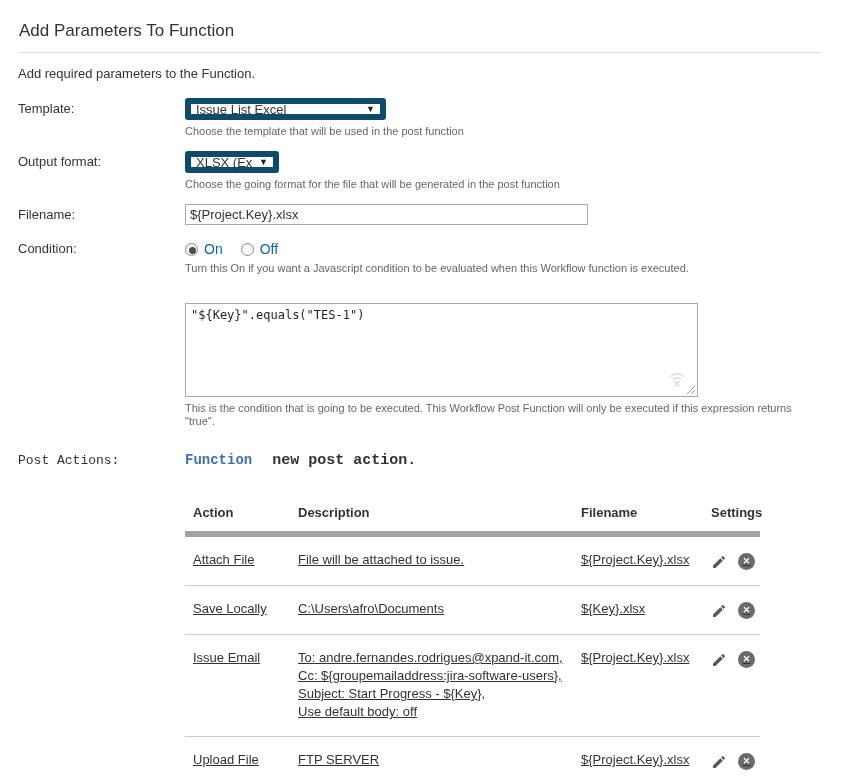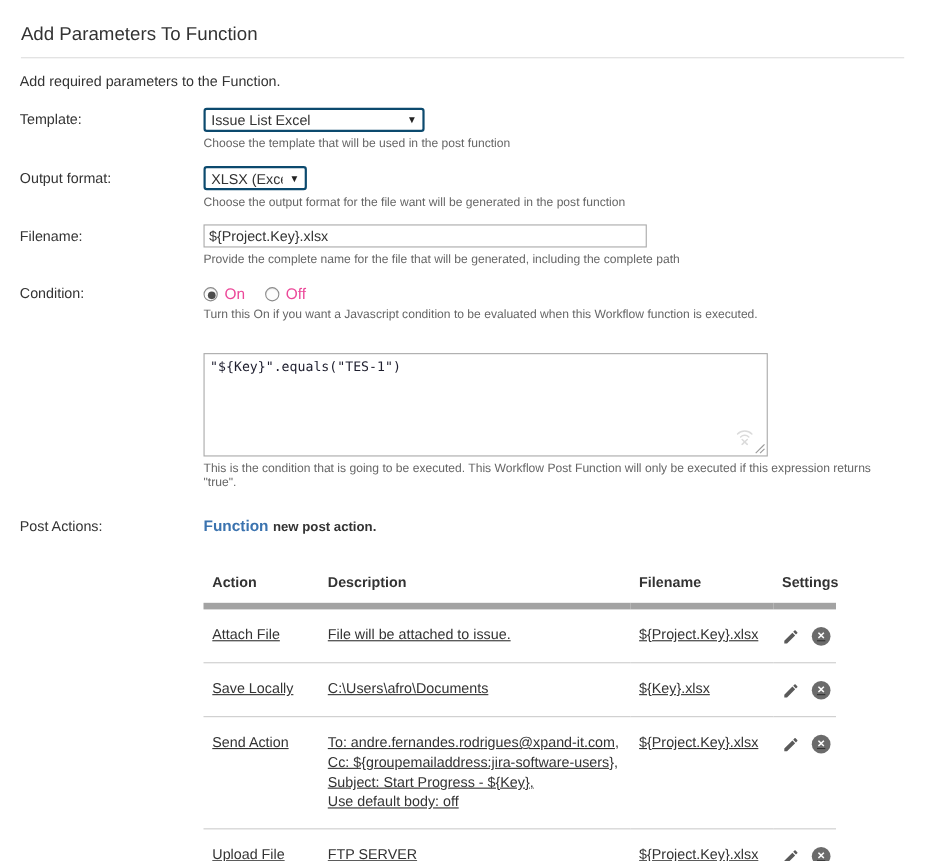--- a/index.html
+++ b/index.html
@@ -20,21 +20,21 @@
   .form-row { display:flex; margin-bottom:13px; }
   .row-label {
     width:162px; flex-shrink:0; text-align:left; padding-top:3px;
     color:#333; font-size:13px;
   }
   .row-field { margin-left:5px; }
 
   
   .select {
     display:inline-flex; align-items:center; justify-content:space-between;
-    height:22px; border:2px solid #0c4a6e; border-radius:3px; background:#fff;
+    height:22px; border:6px solid #0c4a6e; border-radius:3px; background:#fff;
     padding:0 5px 0 5px; cursor:default; user-select:none;
   }
   .select-lg { width:201px; }
   .select-sm { width:94px; }
   .select-value { font-size:13px; color:#333; white-space:nowrap; overflow:hidden; }
   .select-arrow { font-size:9px; color:#222; margin-left:6px; }
   .select-arrow::before { content:"▼"; }
 
   .help { font-size:11px; color:var(--help); margin-top:5px; line-height:13px; }
 
@@ -49,37 +49,37 @@
   .radio-option { display:inline-flex; align-items:center; margin-right:18px; cursor:default; }
   .radio-circle {
     width:13px; height:13px; border-radius:50%;
     border:1px solid #8a8a8a; background:#fdfdfd; position:relative; display:inline-block;
     box-shadow:inset 0 1px 1px rgba(0,0,0,.08);
   }
   .radio-circle.checked::after {
     content:""; position:absolute; left:3px; top:3px; width:7px; height:7px;
     border-radius:50%; background:#4d4d4d;
   }
-  .radio-label { margin-left:6px; font-size:14px; color:#ec4899; }
+  .radio-label { margin-left:6px; font-size:14px; color:#0369a1; }
 
   
   .textarea-wrap { position:relative; width:513px; }
   textarea.code-area {
     width:513px; height:94px; border:1px solid #a9a9a9; resize:none;
     font-family:"DejaVu Sans Mono", monospace; font-size:12px; color:#1e1e2e;
     padding:4px 5px; line-height:15px; display:block;
   }
   .wifi-icon { position:absolute; right:12px; bottom:10px; opacity:.75; }
   .resize-handle { position:absolute; right:2px; bottom:2px; }
 
   
-  .post-actions { margin:24px 0 0 0; }
+  .post-actions { margin:24px 0 0 0;font-family:Liberation Mono, monospace; }
   a.link { color:var(--link); text-decoration:none; cursor:pointer; }
   .pa-link { font-weight:bold; font-size:14px; }
-  .pa-text { font-weight:bold; font-size:12px; color:#333; margin-left:4px; }
+  .pa-text { font-weight:bold; font-size:15px; color:#333; margin-left:20px; }
 
   
   table.actions-table {
     border-collapse:collapse; table-layout:fixed;
     margin:26px 0 0 167px; width:575px; font-size:13px;
   }
   .actions-table th {
     text-align:left; font-weight:bold; color:#333;
     padding:10px 8px 11px 8px; border-bottom:6px solid #a3a3a3;
   }
@@ -116,29 +116,28 @@
     </div>
   </div>
 
   <div class="form-row">
     <div class="row-label">Output format:</div>
     <div class="row-field">
       <div class="select select-sm">
         <span class="select-value">XLSX (Excel)</span>
         <span class="select-arrow"></span>
       </div>
-      <div class="help">Choose the output format for the file want will be generated in the post function</div>
+      <div class="help">Choose the going format for the file that will be generated in the post function</div>
     </div>
   </div>
 
   <div class="form-row">
     <div class="row-label">Filename:</div>
     <div class="row-field">
       <input class="text-input" type="text" value="${Project.Key}.xlsx" style="">
-      <div class="help">Provide the complete name for the file that will be generated, including the complete path</div>
     </div>
   </div>
 
   <div class="form-row" style="margin-bottom:28px;">
     <div class="row-label">Condition:</div>
     <div class="row-field">
       <div class="radio-group">
         <span class="radio-option">
           <span class="radio-circle checked"></span>
           <span class="radio-label">On</span>
@@ -215,21 +214,21 @@
         <td>
             <div class="settings-cell">
           <svg class="pencil-icon" viewBox="0 0 24 24">
                 <path d="M3 17.25V21h3.75L17.81 9.94l-3.75-3.75L3 17.25zM20.71 7.04c.39-.39.39-1.02 0-1.41l-2.34-2.34c-.39-.39-1.02-.39-1.41 0l-1.83 1.83 3.75 3.75 1.83-1.83z"></path>
               </svg>
           <span class="delete-icon"></span>
         </div>
           </td>
       </tr>
       <tr>
-        <td>Send Action</td>
+        <td>Issue Email</td>
         <td class="cell-desc">To: andre.fernandes.rodrigues@xpand-it.com,
 Cc: ${groupemailaddress:jira-software-users},
 Subject: Start Progress - ${Key},
 Use default body: off</td>
         <td>${Project.Key}.xlsx</td>
         <td>
             <div class="settings-cell">
           <svg class="pencil-icon" viewBox="0 0 24 24">
                 <path d="M3 17.25V21h3.75L17.81 9.94l-3.75-3.75L3 17.25zM20.71 7.04c.39-.39.39-1.02 0-1.41l-2.34-2.34c-.39-.39-1.02-.39-1.41 0l-1.83 1.83 3.75 3.75 1.83-1.83z"></path>
               </svg>

